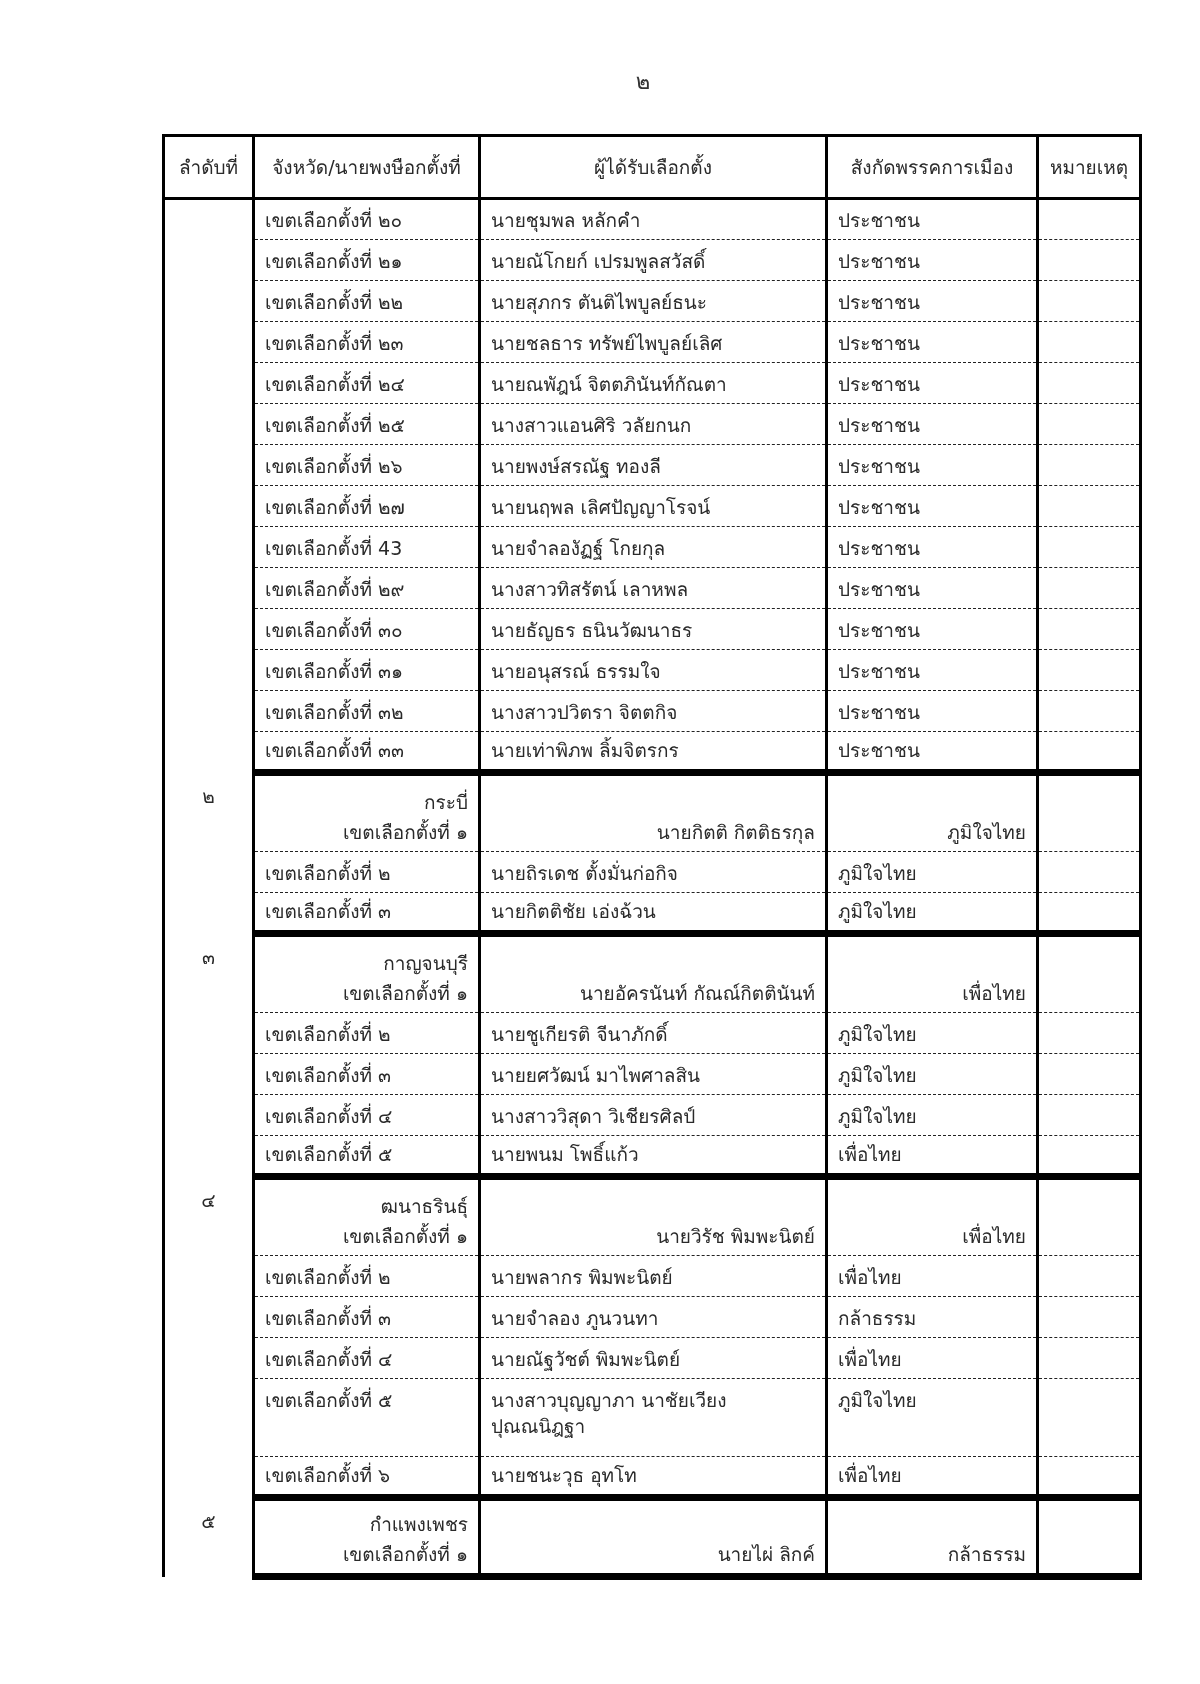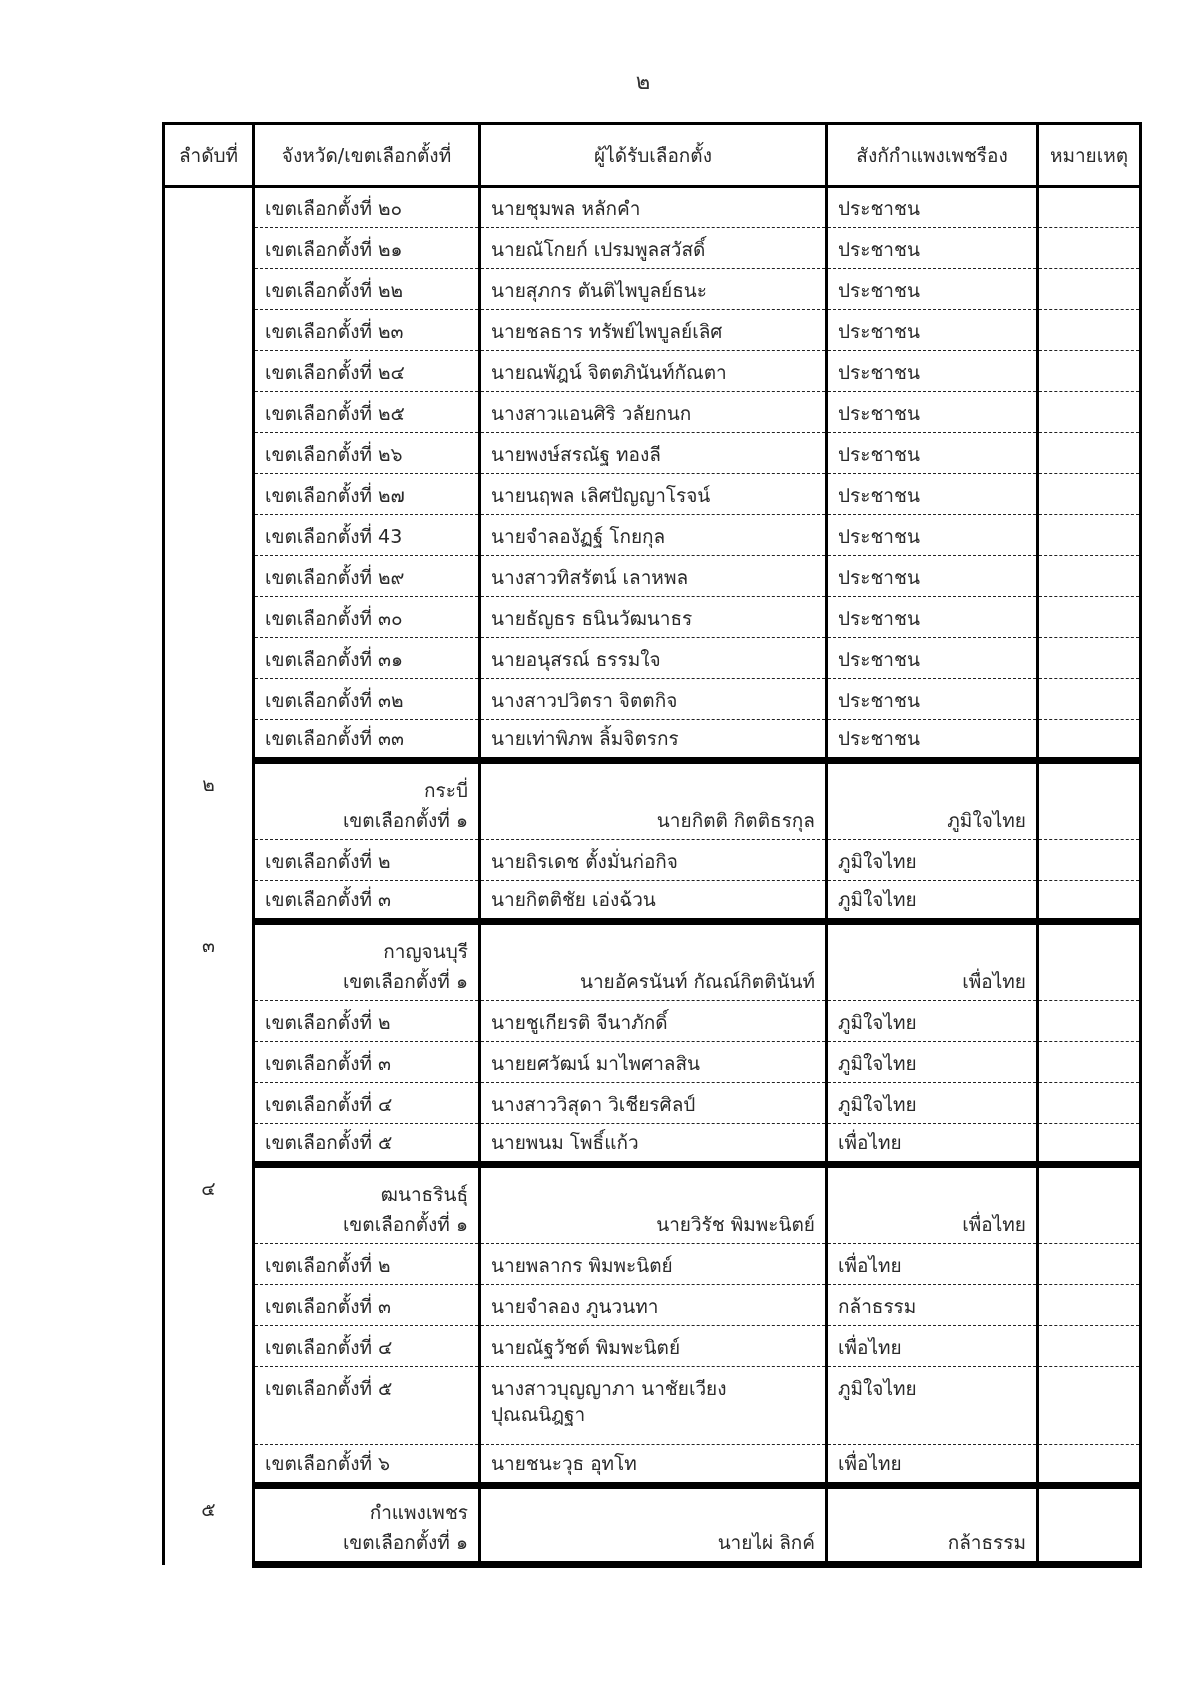--- a/index.html
+++ b/index.html
@@ -1,20 +1,20 @@
 <!DOCTYPE html>
 <html><head>
 <meta charset="utf-8">
 <style>
   html, body { margin: 0; padding: 0; background: #ffffff; }
   body { width: 1200px; height: 1684px; position: relative; overflow: hidden;
          font-family: "DejaVu Sans", sans-serif; color: #2a2a2a; }
   .page-number { position: absolute; top: 64px; left: 0; width: 1286px; text-align: center;
                  font-size: 22px; color: #333; }
-  table.results { position: absolute; left: 162px; top: 122px; border-collapse: collapse;
+  table.results { position: absolute; left: 162px; top: 134px; border-collapse: collapse;
                   table-layout: fixed; width: 977px; font-size: 19px; }
   table.results col.c1 { width: 90px; }
   table.results col.c2 { width: 226px; }
   table.results col.c3 { width: 347px; }
   table.results col.c4 { width: 211px; }
   table.results col.c5 { width: 103px; }
   table.results th { border: 3px solid #000; height: 60px; font-weight: normal; font-size: 19px;
                      text-align: center; vertical-align: middle; padding: 0 4px; white-space: nowrap; }
   table.results td { border-left: 3px solid #000; border-right: 3px solid #000;
                      padding: 0 10px; height: 41px; vertical-align: bottom; white-space: nowrap;
@@ -37,23 +37,23 @@
   <colgroup>
       <col class="c1">
       <col class="c2">
       <col class="c3">
       <col class="c4">
       <col class="c5">
     </colgroup>
   <thead>
     <tr>
       <th>ลำดับที่</th>
-      <th>จังหวัด/เขตเลือกตั้งที่</th>
+      <th>จังหวัด/นายพงษือกตั้งที่</th>
       <th>ผู้ได้รับเลือกตั้ง</th>
-      <th>สังกักำแพงเพชรือง</th>
+      <th>สังกัดพรรคการเมือง</th>
       <th>หมายเหตุ</th>
     </tr>
   </thead>
   <tbody id="tbody">
       <tr class="row">
         <td class="num" rowspan="14" style="border-bottom: 3px solid rgb(0, 0, 0);"></td>
         <td><span>เขตเลือกตั้งที่ ๒๐</span></td>
         <td><span>นายชุมพล  หลักคำ</span></td>
         <td>ประชาชน</td>
         <td></td>

